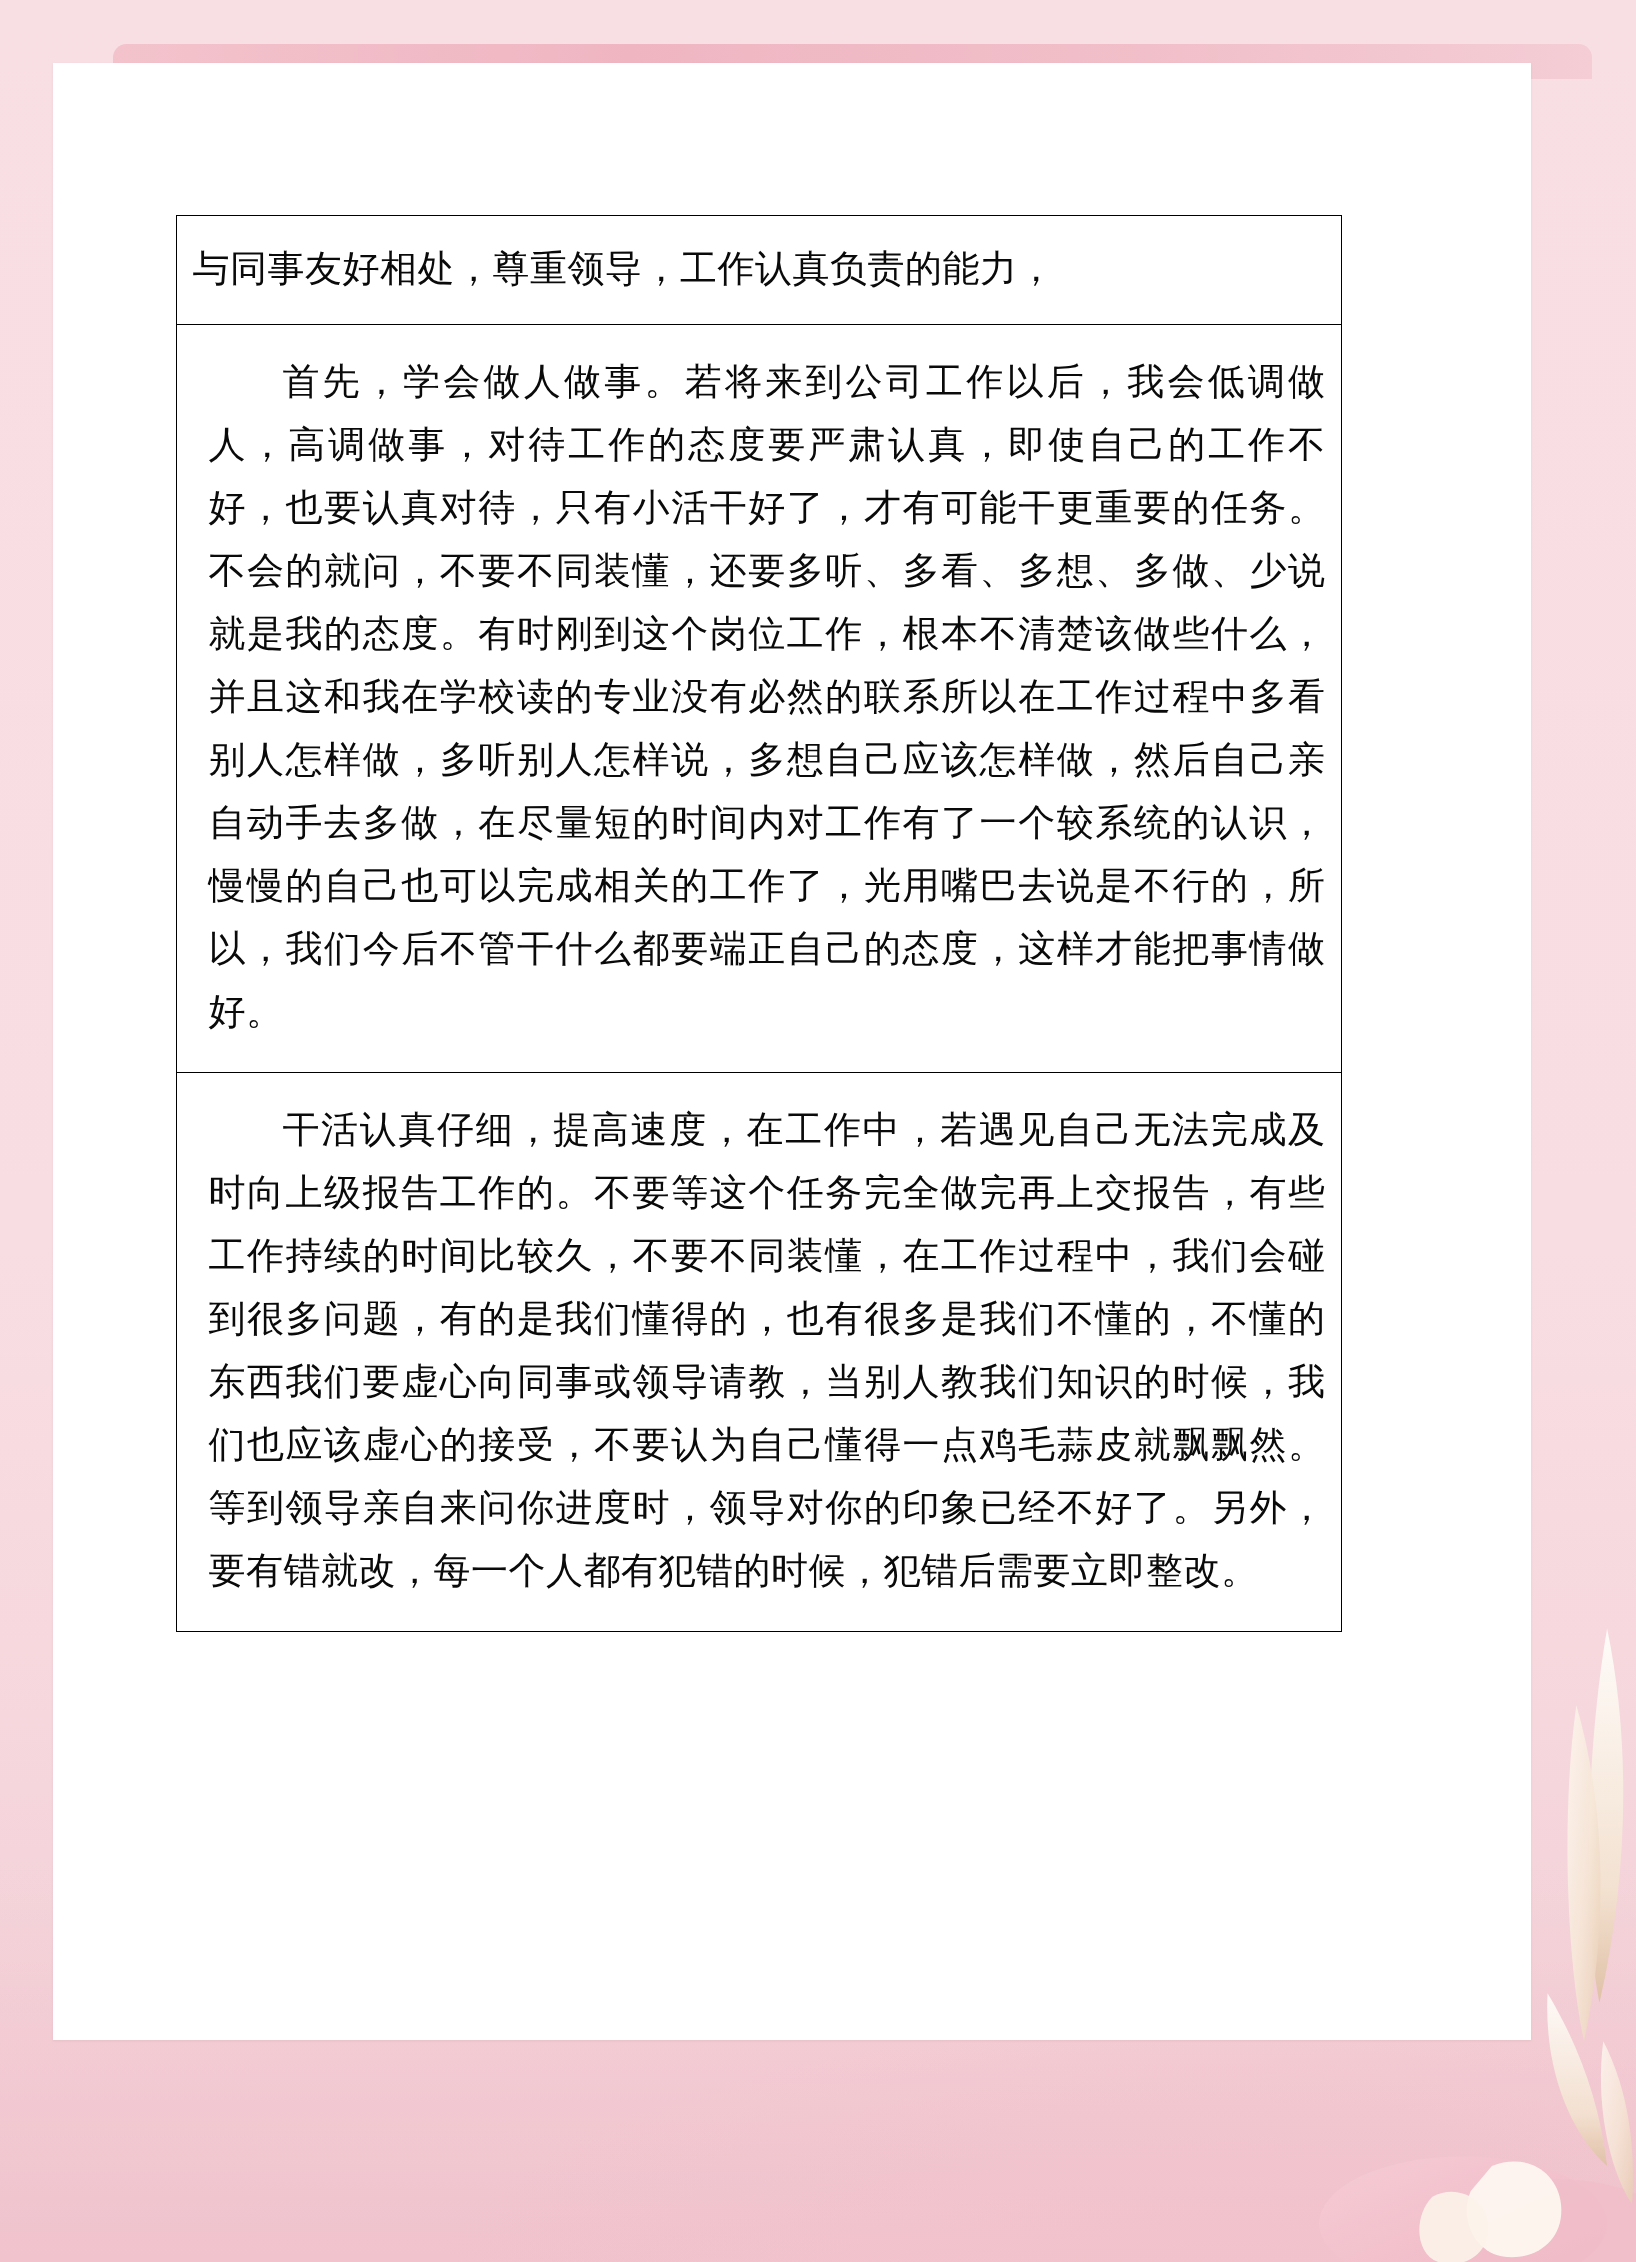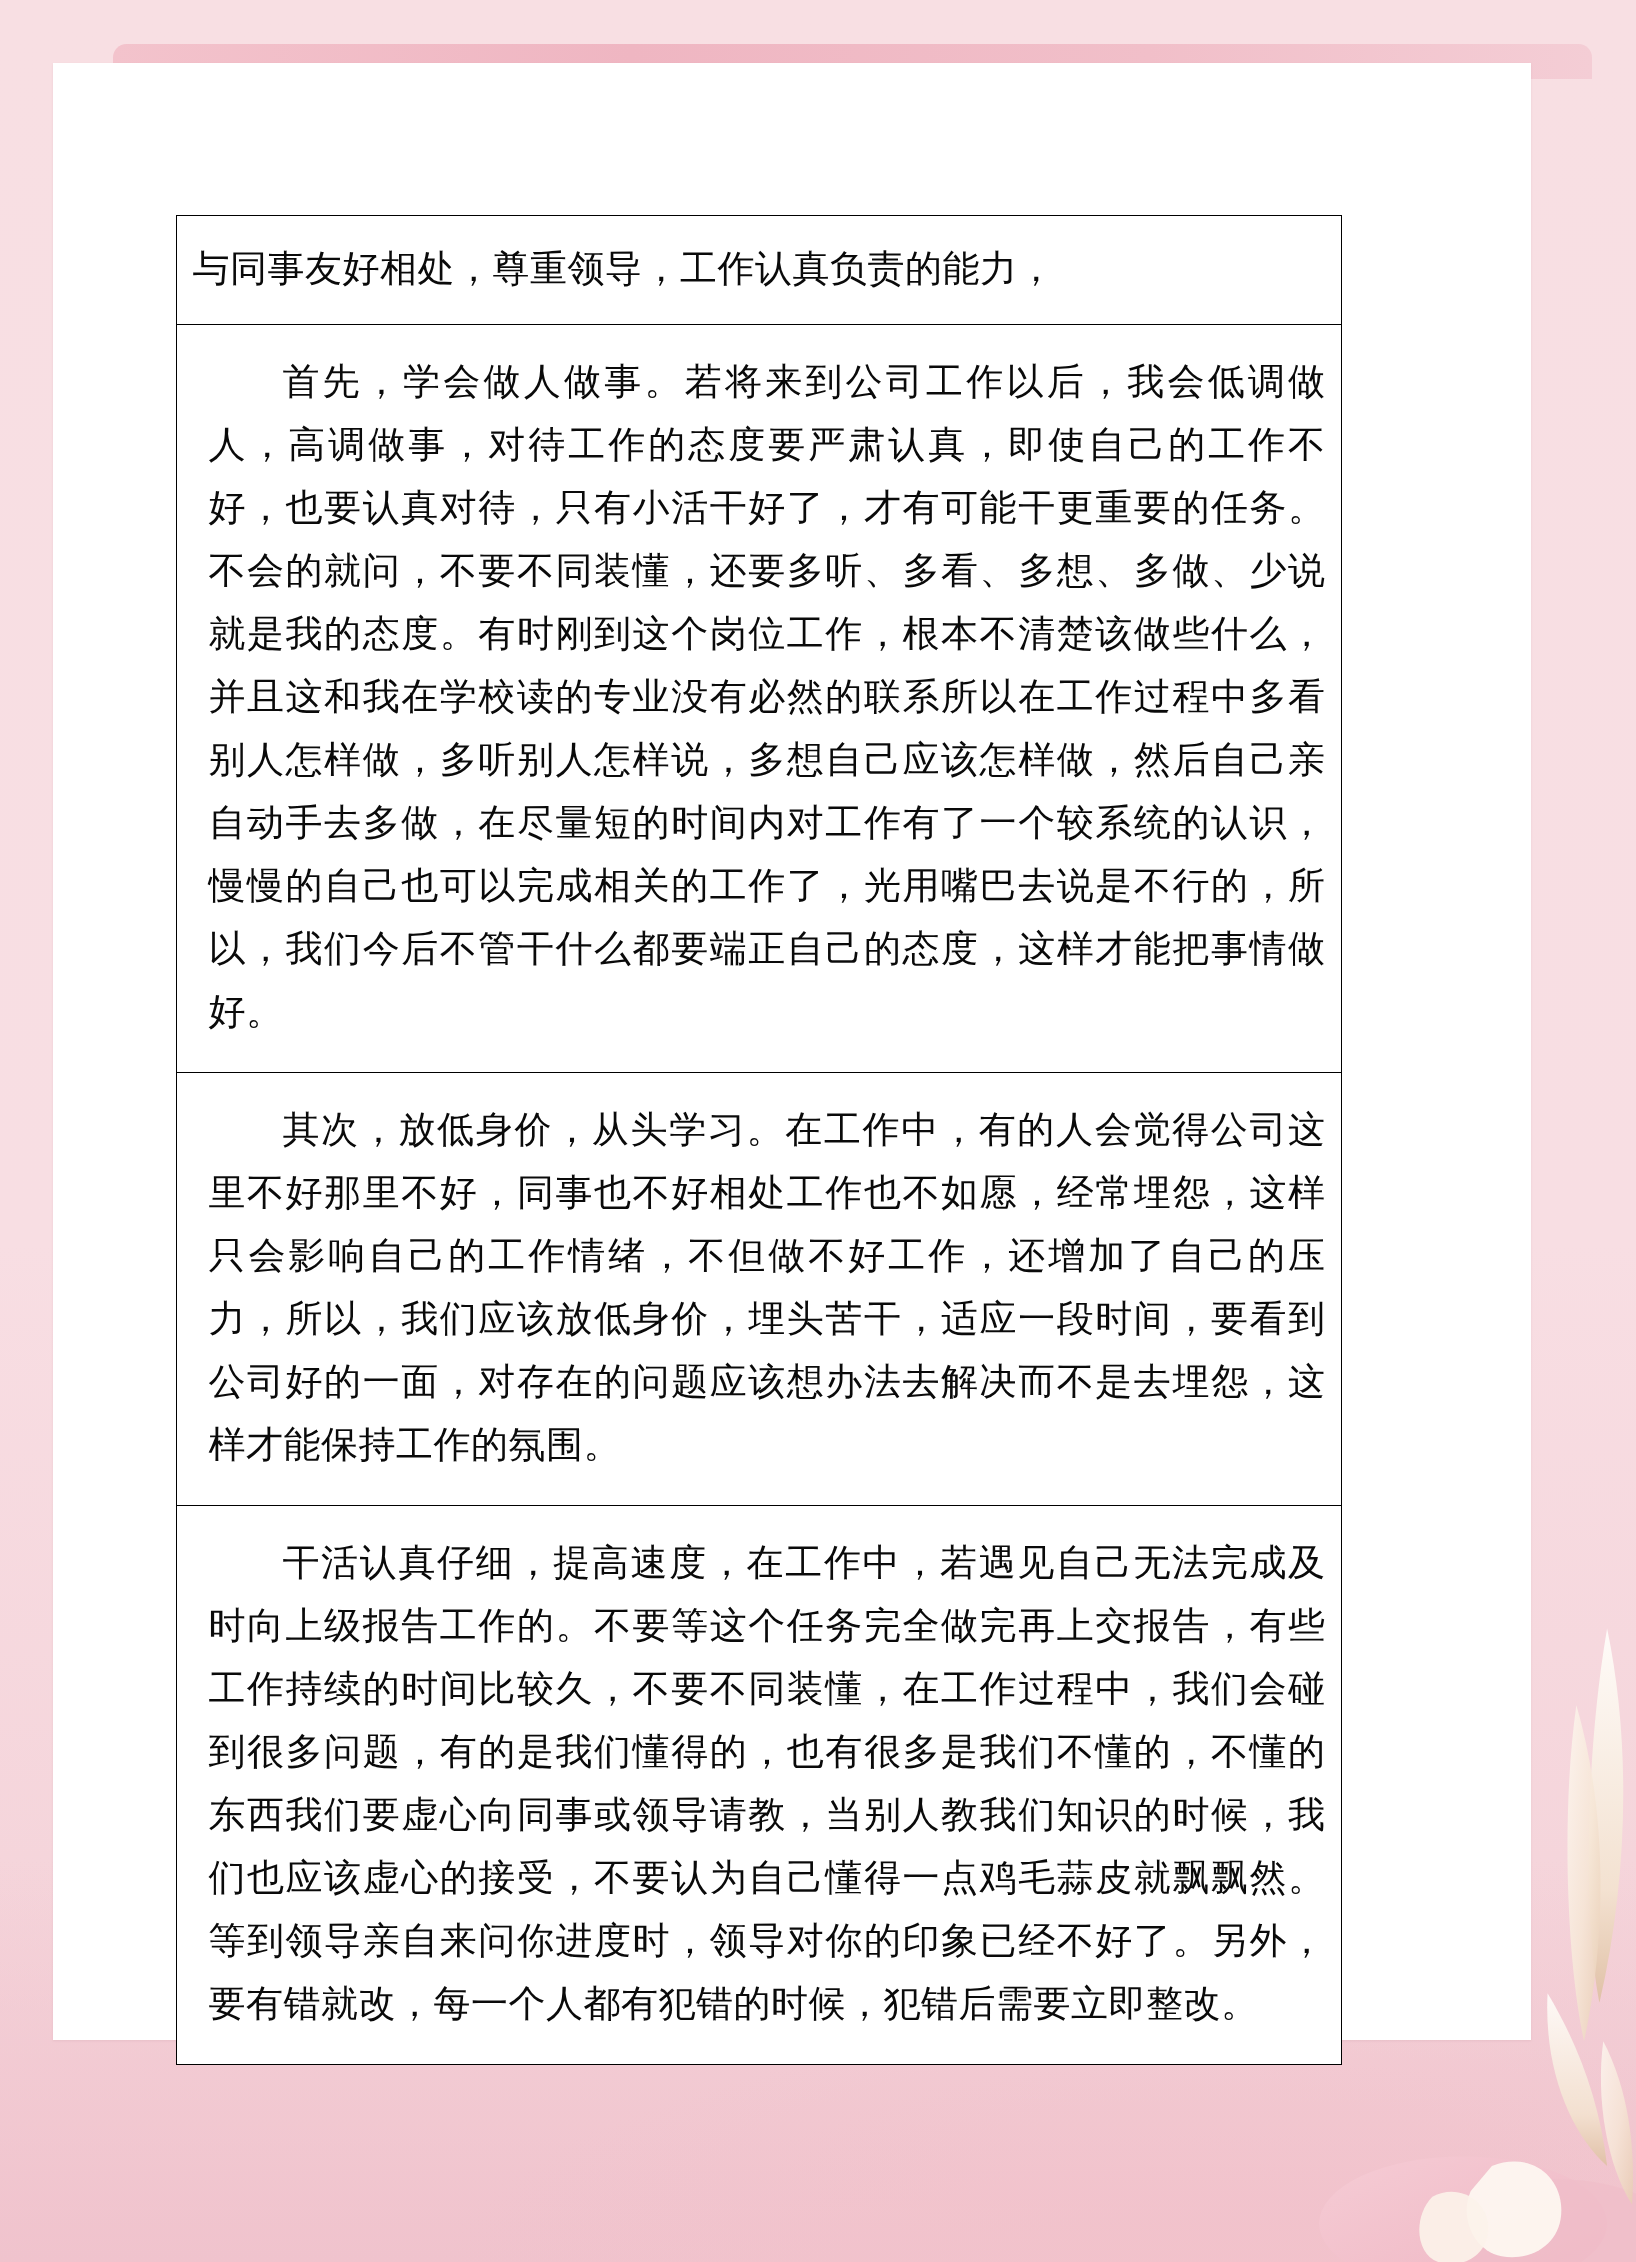--- a/index.html
+++ b/index.html
@@ -162,26 +162,19 @@
     <tr>
       <td>
         <div class="cell-inner">
           <p class="para indent">首先，学会做人做事。若将来到公司工作以后，我会低调做人，高调做事，对待工作的态度要严肃认真，即使自己的工作不好，也要认真对待，只有小活干好了，才有可能干更重要的任务。不会的就问，不要不同装懂，还要多听、多看、多想、多做、少说就是我的态度。有时刚到这个岗位工作，根本不清楚该做些什么，并且这和我在学校读的专业没有必然的联系所以在工作过程中多看别人怎样做，多听别人怎样说，多想自己应该怎样做，然后自己亲自动手去多做，在尽量短的时间内对工作有了一个较系统的认识，慢慢的自己也可以完成相关的工作了，光用嘴巴去说是不行的，所以，我们今后不管干什么都要端正自己的态度，这样才能把事情做好。</p>
         </div>
       </td>
     </tr>
     <tr>
       <td>
         <div class="cell-inner">
-          <p class="para indent">其次，放低身价，从头学习。在工作中，有的人会觉得公司这里不好那里不好，同事也不好相处工作也不如愿，经常埋怨，这样只会影响自己的工作情绪，不但做不好工作，还增加了自己的压力，所以，我们应该放低身价，埋头苦干，适应一段时间，要看到公司好的一面，对存在的问题应该想办法去解决而不是去埋怨，这样才能保持工作的氛围。</p>
-        </div>
-      </td>
-    </tr>
-    <tr>
-      <td>
-        <div class="cell-inner">
           <p class="para indent">干活认真仔细，提高速度，在工作中，若遇见自己无法完成及时向上级报告工作的。不要等这个任务完全做完再上交报告，有些工作持续的时间比较久，不要不同装懂，在工作过程中，我们会碰到很多问题，有的是我们懂得的，也有很多是我们不懂的，不懂的东西我们要虚心向同事或领导请教，当别人教我们知识的时候，我们也应该虚心的接受，不要认为自己懂得一点鸡毛蒜皮就飘飘然。等到领导亲自来问你进度时，领导对你的印象已经不好了。另外，要有错就改，每一个人都有犯错的时候，犯错后需要立即整改。</p>
         </div>
       </td>
     </tr>
   </tbody>
 </table>
 
 
 </body></html>

